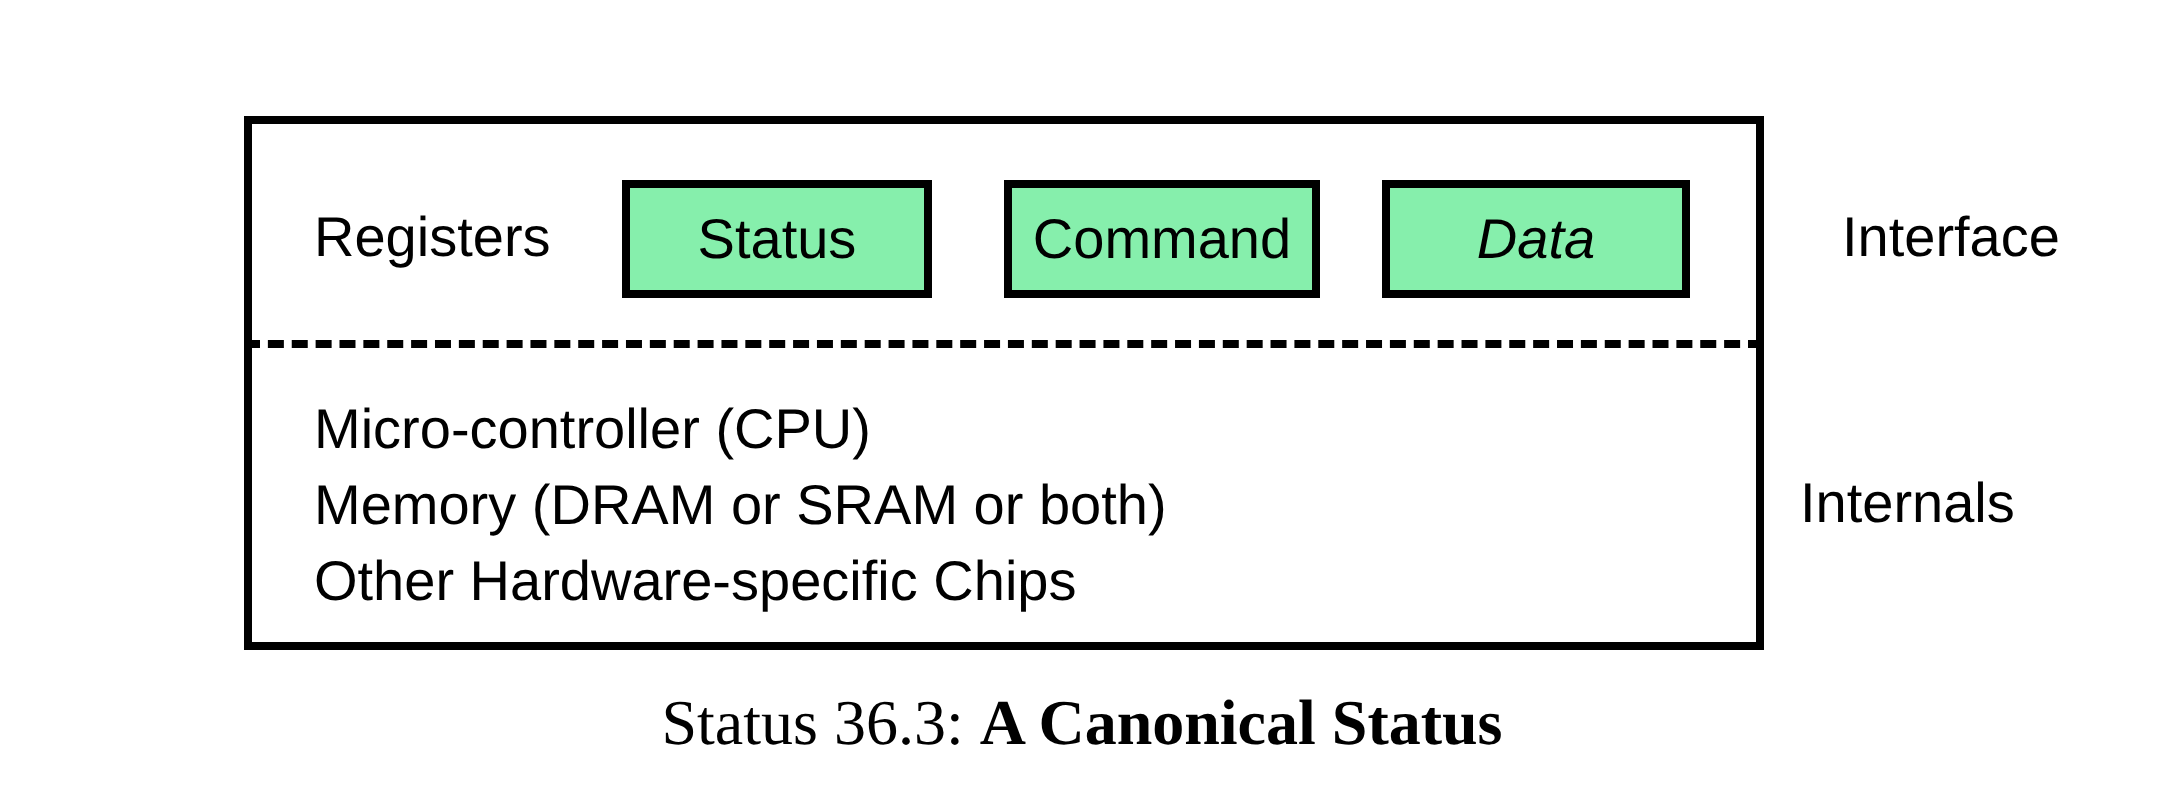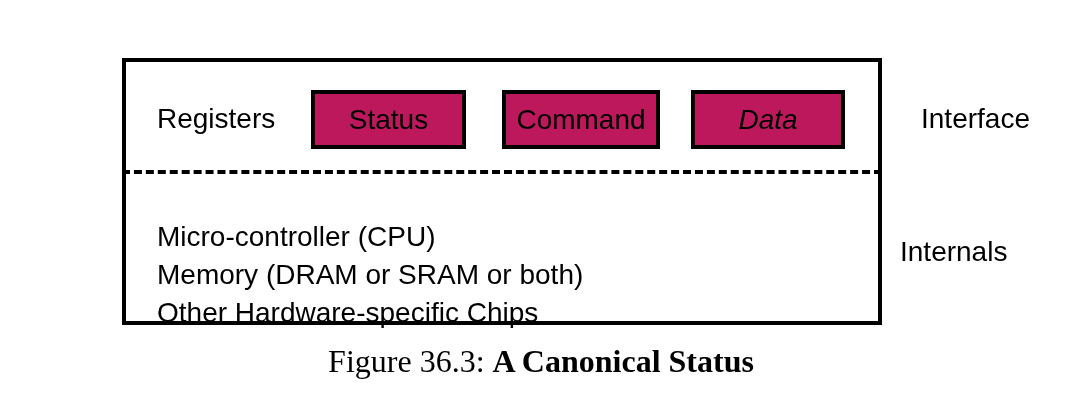--- a/index.html
+++ b/index.html
@@ -62,21 +62,21 @@
     font-size: 28px;
     line-height: 1;
     white-space: nowrap;
     color: #000000;
   }
 
   .register-box {
     position: absolute;
     box-sizing: border-box;
     border: 4px solid #000000;
-    background: #be185d;
+    background: #86efac;
     display: flex;
     align-items: center;
     justify-content: center;
   }
 
   .register-box > span {
     font-size: 28px;
     line-height: 1;
     white-space: nowrap;
     color: #000000;
@@ -86,21 +86,20 @@
   #status-box        { left: 311px; top: 90px; width: 155px; height: 59px; }
   #command-box       { left: 502px; top: 90px; width: 158px; height: 59px; }
   #data-box          { left: 691px; top: 90px; width: 154px; height: 59px; font-style: italic; }
 
   
   #internals-list {
     position: absolute;
     left: 157px;
     top: 196px;
     width: 700px;
-    margin-top: 22px;
   }
 
   .internals-line {
     font-size: 28px;
     line-height: 38px;
     white-space: nowrap;
     color: #000000;
   }
 
   
@@ -166,16 +165,16 @@
     <div class="internals-line">Micro-controller (CPU)</div>
     <div class="internals-line">Memory (DRAM or SRAM or both)</div>
     <div class="internals-line">Other Hardware-specific Chips</div>
   </div>
 
   <div class="side-label" id="side-label-interface">Interface</div>
 
   <div class="side-label" id="side-label-internals">Internals</div>
 
   <div id="figure-caption">
-    <span class="caption-number">Figure 36.3:</span><span class="caption-space"> </span><span class="caption-title">A Canonical Status</span>
+    <span class="caption-number">Status 36.3:</span><span class="caption-space"> </span><span class="caption-title">A Canonical Status</span>
   </div>
 
 </div>
 
 </body></html>

